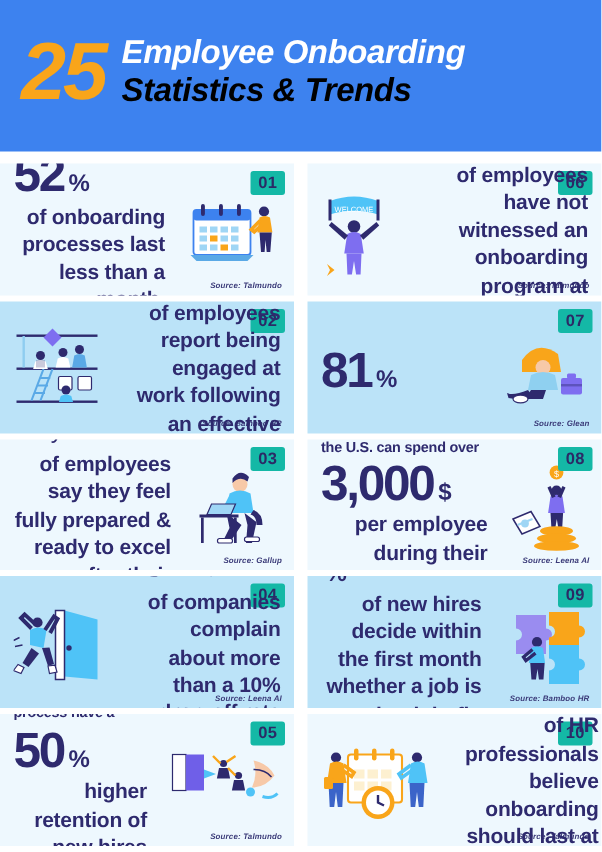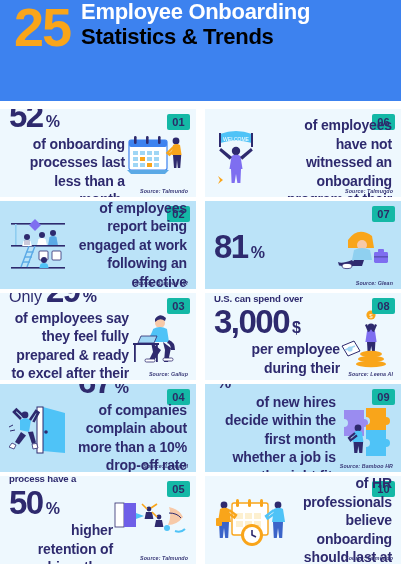--- a/index.html
+++ b/index.html
@@ -9,21 +9,23 @@
     font-family: "Liberation Sans", sans-serif;
     overflow: hidden;
   }
   .page { width: 401px; height: 568px; position: relative; background:#fff; }
 
   
   .header {
     height: 101px;
     background: #3d82ef;
     display: flex;
+    align-items: center;
     padding: 0 10px 6px 14px;
+    font-style: italic;
   }
   .big-number {
     font-size: 54px;
     font-weight: bold;
     color: #f9a51a;
     line-height: 1;
     letter-spacing: -2px;
     margin-right: 11px;
   }
   .header-text { line-height: 1.12; }
@@ -107,21 +109,21 @@
   .source {
     position: absolute;
     right: 8px; bottom: 3px;
     font-size: 5.3px;
     font-style: italic;
     font-weight: bold;
     color: #3a3a78;
     letter-spacing: 0.1px;
   }
 
-  .body-row { display: flex; align-items: center; width: 100%; }
+  .body-row { display: flex; align-items: center; width: 100%; gap: 15px; }
   .text-col { position: relative; z-index: 2; }
   .art { flex: 0 0 auto; display: flex; align-items: center; justify-content: center; }
   .art.right { margin-left: auto; }
   .art.left  { margin-right: 7px; }
   .w-full { width: 100%; }
 </style>
 </head>
 <body>
 
 <div class="page">

